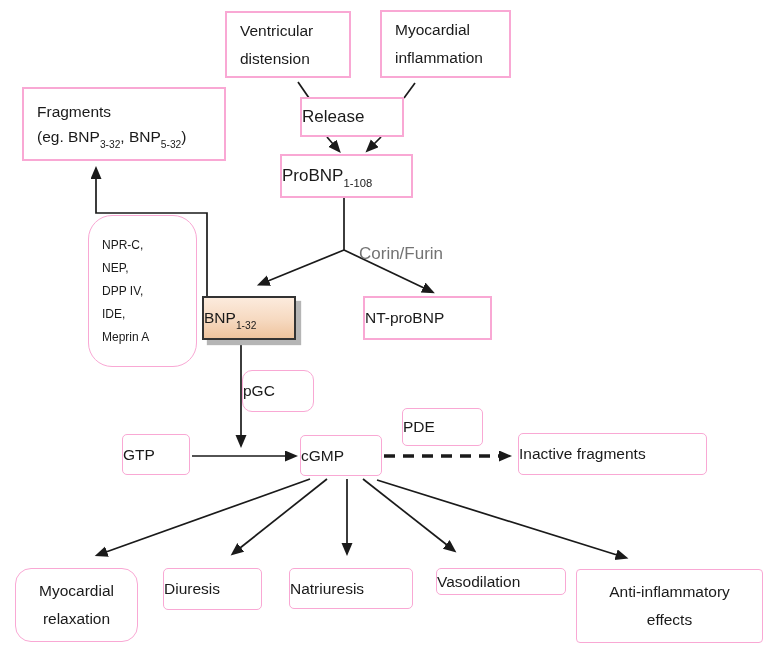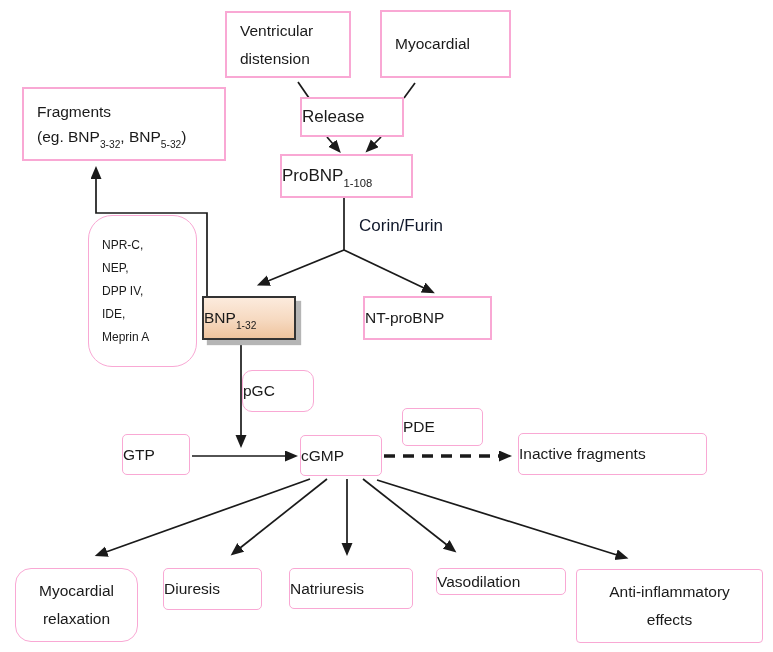--- a/index.html
+++ b/index.html
@@ -22,21 +22,21 @@
     z-index:2;
   }
   .box.center{display:flex;align-items:center;justify-content:flex-start;text-align:center;}
   .box.multiline{display:flex;flex-direction:column;align-items:center;justify-content:center;text-align:center;}
   .box.leftpad{display:flex;flex-direction:column;justify-content:center;padding-left:13px;}
   .rounded{border-radius:5px;border-width:1.8px;}
   .bigrounded{border-radius:24px;border-width:1.8px;}
   .biggerfont{font-size:17px;}
   sub{font-size:0.66em;position:relative;top:0.18em;line-height:0;}
   .free-label{
-    position:absolute;z-index:2;font-size:17px;color:#0f172a;
+    position:absolute;z-index:2;font-size:17px;color:#737373;margin-top:28px;
   }
   .npr-line{line-height:23px;font-size:12px;}
 </style>
 </head>
 <body>
 
 <div id="canvas">
 
   <svg class="lines-layer" viewBox="0 0 773 652" xmlns="http://www.w3.org/2000/svg">
     <defs>
@@ -72,20 +72,21 @@
       <path d="M377,480 L617,555" marker-end="url(#arr)"></path>
     </g>
   </svg>
 
   <div class="box leftpad" style="left:225px;top:11px;width:126px;height:67px;">
     <span>Ventricular</span>
     <span>distension</span>
   </div>
   <div class="box leftpad" style="left:380px;top:10px;width:131px;height:68px;">
     <span>Myocardial</span>
+    <span>inflammation</span>
   </div>
 
   <div class="box center biggerfont" style="left:300px;top:97px;width:104px;height:40px;">
     <span>Release</span>
   </div>
 
   <div class="box center biggerfont" style="left:280px;top:154px;width:133px;height:44px;">
     <span><span>ProBNP</span><sub>1-108</sub></span>
   </div>
 

